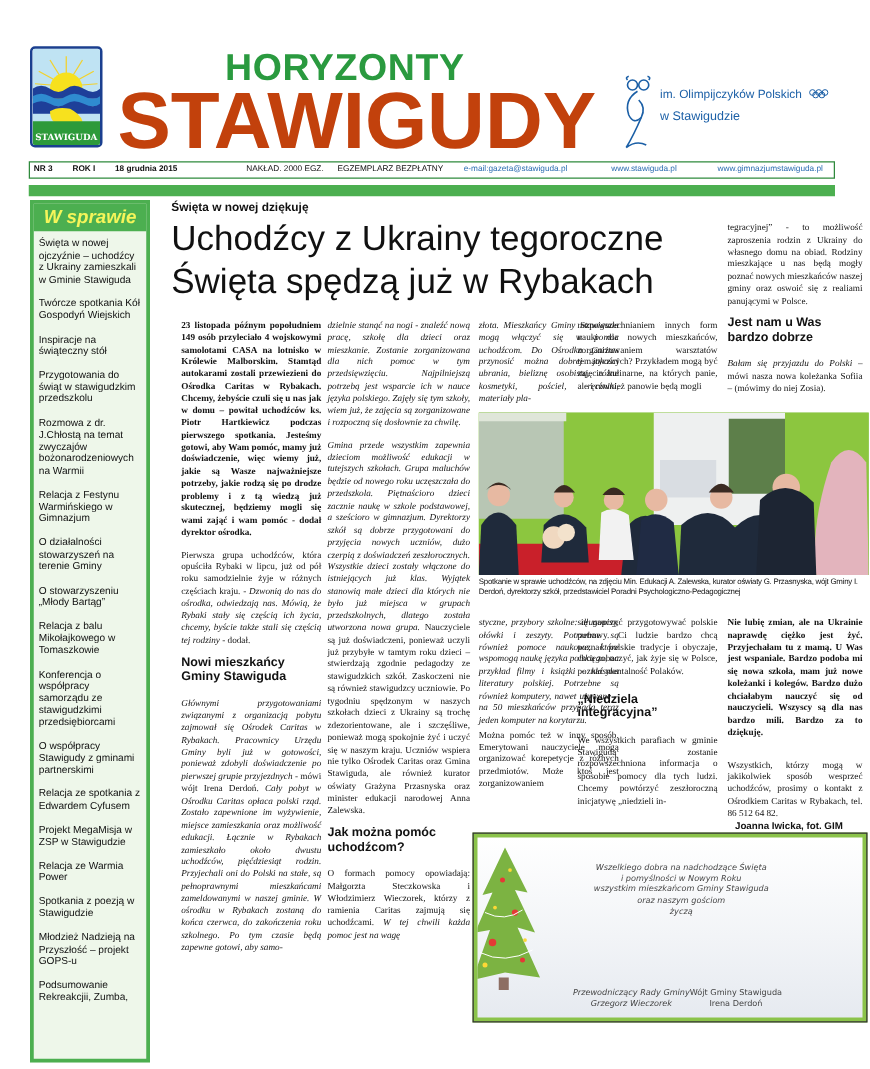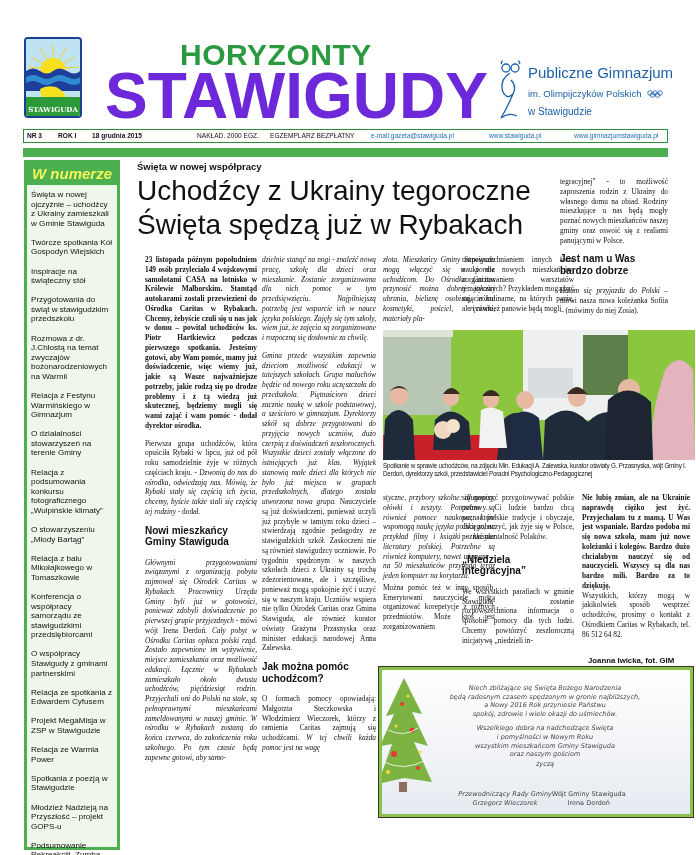--- a/index.html
+++ b/index.html
@@ -3,21 +3,21 @@
   <meta charset="utf-8">
   <style>
     * { box-sizing: border-box; margin: 0; padding: 0; }
     html, body { width: 696px; height: 855px; background: #ffffff; overflow: hidden; }
     body { position: relative; font-family: "Liberation Serif", serif; color: #111; }
 
     
     .logo { position: absolute; left: 24px; top: 37px; width: 58px; height: 81px; border: 2px solid #1a3f8f; border-radius: 4px; overflow: hidden; background: #ffffff; }
     .logo svg { display: block; }
     .title-top { position: absolute; left: 180px; top: 38px; font-family: "Liberation Sans", sans-serif; font-weight: 700; font-size: 30px; color: #2a9a3f; letter-spacing: 0.5px; }
-    .title-main { position: absolute; left: 94px; top: 64px; font-family: "Liberation Sans", sans-serif; font-weight: 700; font-size: 64px; line-height: 64px; color: #6d28d9; letter-spacing: 0px; margin-left: 11px; }
+    .title-main { position: absolute; left: 94px; top: 64px; font-family: "Liberation Sans", sans-serif; font-weight: 700; font-size: 64px; line-height: 64px; color: #c2410c; letter-spacing: 0px; }
     .school-owl { position: absolute; left: 497px; top: 60px; width: 26px; height: 62px; }
     .school-name { position: absolute; left: 528px; top: 64px; font-family: "Liberation Sans", sans-serif; color: #1b5fa6; }
     .school-name .l1 { font-size: 15px; line-height: 18px; }
     .school-name .l2 { font-size: 9.5px; line-height: 14px; margin-top: 5px; }
     .school-name .l3 { font-size: 10px; line-height: 14px; margin-top: 4px; }
     .olympic { display: inline-block; margin-left: 3px; vertical-align: middle; }
 
     
     .infobar { position: absolute; left: 23px; top: 129px; width: 645px; height: 14px; border: 1px solid #2f8a3c; font-family: "Liberation Sans", sans-serif; font-size: 6.6px; font-weight: 700; }
     .infobar span { position: absolute; top: 2px; white-space: nowrap; }
@@ -35,21 +35,21 @@
     .headline { position: absolute; left: 137px; top: 174px; width: 430px; font-family: "Liberation Sans", sans-serif; font-size: 28px; line-height: 34px; font-weight: 400; color: #111; }
 
     
     .col { position: absolute; font-size: 7.35px; line-height: 9.75px; text-align: justify; hyphens: auto; }
     .col p { margin-bottom: 8px; }
     .col .b { font-weight: 700; }
     .col .i { font-style: italic; }
     .col h3 { font-family: "Liberation Sans", sans-serif; font-size: 10px; line-height: 11.5px; font-weight: 700; margin: 4px 0 10px 0; text-align: left; }
     .c1 { left: 145px; top: 255px; width: 112px; }
     .c2 { left: 262px; top: 255px; width: 114px; }
-    .c5 { left: 560px; top: 177px; width: 108px; }
+    .c5 { left: 582px; top: 177px; width: 108px; }
 
     
     .photo { position: absolute; left: 383px; top: 330px; width: 312px; height: 130px; overflow: hidden; background: #7fbf3a; }
     .caption { position: absolute; left: 383px; top: 462px; width: 313px; font-family: "Liberation Sans", sans-serif; font-size: 6.3px; line-height: 8px; letter-spacing: -0.2px; }
 
     .byline { position: absolute; left: 588px; top: 656px; font-family: "Liberation Sans", sans-serif; font-size: 7.8px; font-weight: 700; text-align: center; }
 
     
     .card { position: absolute; left: 378px; top: 666px; width: 316px; height: 152px; border: 1px solid #333; background: #8bc34a; padding: 3px; }
     .card-inner { width: 100%; height: 100%; background: linear-gradient(180deg, #ffffff 0%, #f2f4f7 55%, #e6eaf0 100%); position: relative; overflow: hidden; }
@@ -93,21 +93,20 @@
   <g fill="none" stroke="#1b5fa6" stroke-width="1.3">
     <circle cx="9" cy="8" r="4"></circle>
       <circle cx="18" cy="8" r="4"></circle>
     <path d="M5 4 Q3 2 6 1"></path>
       <path d="M22 4 Q24 2 21 1"></path>
     <path d="M13 13 Q2 20 6 32 Q10 40 16 34 Q20 26 14 20"></path>
     <path d="M16 34 Q10 48 4 58 Q12 52 20 56"></path>
   </g>
 </svg>
 <div class="school-name">
-  <div class="l1">Publiczne Gimnazjum</div>
   <div class="l2">
     <span>im. Olimpijczyków Polskich</span>
     <svg class="olympic" width="16" height="8" viewBox="0 0 16 8">
       <g fill="none" stroke="#1b5fa6" stroke-width="0.8">
           <circle cx="3" cy="3" r="2.3"></circle>
           <circle cx="8" cy="3" r="2.3"></circle>
           <circle cx="13" cy="3" r="2.3"></circle>
           <circle cx="5.5" cy="5" r="2.3"></circle>
           <circle cx="10.5" cy="5" r="2.3"></circle>
         </g>
@@ -122,44 +121,43 @@
   <span style="left:68px">18 grudnia 2015</span>
   <span style="left:173px; font-weight:400">NAKŁAD. 2000 EGZ.</span>
   <span style="left:246px; font-weight:400">EGZEMPLARZ BEZPŁATNY</span>
   <span class="link" style="left:347px">e-mail:gazeta@stawiguda.pl</span>
   <span class="link" style="left:465px">www.stawiguda.pl</span>
   <span class="link" style="left:550px">www.gimnazjumstawiguda.pl</span>
 </div>
 <div class="greenbar"></div>
 
 <div class="sidebar">
-  <div class="sidebar-head">W numerze</div>
+  <div class="sidebar-head">W sprawie</div>
   <ul class="sidebar-list" id="sidebar-list">
       <li>Święta w nowej ojczyźnie – uchodźcy z Ukrainy zamieszkali w Gminie Stawiguda</li>
       <li>Twórcze spotkania Kół Gospodyń Wiejskich</li>
       <li>Inspiracje na świąteczny stół</li>
       <li>Przygotowania do świąt w stawigudzkim przedszkolu</li>
       <li>Rozmowa z dr. J.Chłostą na temat zwyczajów bożonarodzeniowych na Warmii</li>
       <li>Relacja z Festynu Warmińskiego w Gimnazjum</li>
       <li>O działalności stowarzyszeń na terenie Gminy</li>
-      <li>Relacja z podsumowania konkursu fotograficznego „Wulpińskie klimaty”</li>
       <li>O stowarzyszeniu „Młody Bartąg”</li>
       <li>Relacja z balu Mikołajkowego w Tomaszkowie</li>
       <li>Konferencja o współpracy samorządu ze stawigudzkimi przedsiębiorcami</li>
       <li>O współpracy Stawigudy z gminami partnerskimi</li>
       <li>Relacja ze spotkania z Edwardem Cyfusem</li>
       <li>Projekt MegaMisja w ZSP w Stawigudzie</li>
       <li>Relacja ze Warmia Power</li>
       <li>Spotkania z poezją w Stawigudzie</li>
       <li>Młodzież Nadzieją na Przyszłość – projekt GOPS-u</li>
       <li>Podsumowanie Rekreakcjii, Zumba,</li>
     </ul>
 </div>
 
-<div class="kicker">Święta w nowej współpracy</div>
+<div class="kicker">Święta w nowej dziękuję</div>
 <h1 class="headline">Uchodźcy z Ukrainy tegoroczne Święta spędzą już w Rybakach</h1>
 
 <div class="col c1">
   <p class="b">23 listopada późnym popołudniem 149 osób przyleciało 4 wojskowymi samolotami CASA na lotnisko w Królewie Malborskim. Stamtąd autokarami zostali przewiezieni do Ośrodka Caritas w Rybakach. Chcemy, żebyście czuli się u nas jak w domu – powitał uchodźców ks. Piotr Hartkiewicz podczas pierwszego spotkania. Jesteśmy gotowi, aby Wam pomóc, mamy już doświadczenie, więc wiemy już, jakie są Wasze najważniejsze potrzeby, jakie rodzą się po drodze problemy i z tą wiedzą już skutecznej, będziemy mogli się wami zająć i wam pomóc - dodał dyrektor ośrodka.</p>
   <p><span>Pierwsza grupa uchodźców, która opuściła Rybaki w lipcu, już od pół roku samodzielnie żyje w różnych częściach kraju.</span> <span class="i">- Dzwonią do nas do ośrodka, odwiedzają nas. Mówią, że Rybaki stały się częścią ich życia, chcemy, byście także stali się częścią tej rodziny</span><span> - dodał.</span></p>
   <h3>Nowi mieszkańcy Gminy Stawiguda</h3>
   <p><span class="i">Głównymi przygotowaniami związanymi z organizacją pobytu zajmował się Ośrodek Caritas w Rybakach. Pracownicy Urzędu Gminy byli już w gotowości, ponieważ zdobyli doświadczenie po pierwszej grupie przyjezdnych</span><span> - mówi wójt Irena Derdoń. </span><span class="i">Cały pobyt w Ośrodku Caritas opłaca polski rząd. Zostało zapewnione im wyżywienie, miejsce zamieszkania oraz możliwość edukacji. Łącznie w Rybakach zamieszkało około dwustu uchodźców, pięćdziesiąt rodzin. Przyjechali oni do Polski na stałe, są pełnoprawnymi mieszkańcami zameldowanymi w naszej gminie. W ośrodku w Rybakach zostaną do końca czerwca, do zakończenia roku szkolnego. Po tym czasie będą zapewne gotowi, aby samo-</span></p>
 </div>
 
 <div class="col c2">
@@ -226,21 +224,21 @@
 <div class="col" style="left:383px; top:493px; width:112px;">
   <p class="i">styczne, przybory szkolne: długopisy, ołówki i zeszyty. Potrzebne są również pomoce naukowe, które wspomogą naukę języka polskiego, na przykład filmy i książki - klasyka literatury polskiej. Potrzebne są również komputery, nawet używane – na 50 mieszkańców przypada teraz jeden komputer na korytarzu.</p>
   <p style="margin-top:-6px">Można pomóc też w inny sposób. Emerytowani nauczyciele mogą organizować korepetycje z różnych przedmiotów. Może ktoś jest zorganizowaniem</p>
 </div>
 <div class="col" style="left:462px; top:493px; width:112px;">
   <p>się nauczyć przygotowywać polskie potrawy. Ci ludzie bardzo chcą poznać polskie tradycje i obyczaje, chcą zobaczyć, jak żyje się w Polsce, poznać mentalność Polaków.</p>
   <h3 style="margin:12px 0 10px 0">„Niedziela integracyjna”</h3>
   <p>We wszystkich parafiach w gminie Stawiguda zostanie rozpowszechniona informacja o sposobie pomocy dla tych ludzi. Chcemy powtórzyć zeszłoroczną inicjatywę „niedzieli in-</p>
 </div>
 <div class="col" style="left:582px; top:493px; width:108px;">
-  <p class="b" style="margin-bottom:0">Nie lubię zmian, ale na Ukrainie naprawdę ciężko jest żyć. Przyjechałam tu z mamą. U Was jest wspaniale. Bardzo podoba mi się nowa szkoła, mam już nowe koleżanki i kolegów. Bardzo dużo chciałabym nauczyć się od nauczycieli. Wszyscy są dla nas bardzo mili. Bardzo za to dziękuję.</p>
+  <p class="b" style="margin-bottom:16px">Nie lubię zmian, ale na Ukrainie naprawdę ciężko jest żyć. Przyjechałam tu z mamą. U Was jest wspaniale. Bardzo podoba mi się nowa szkoła, mam już nowe koleżanki i kolegów. Bardzo dużo chciałabym nauczyć się od nauczycieli. Wszyscy są dla nas bardzo mili. Bardzo za to dziękuję.</p>
   <p>Wszystkich, którzy mogą w jakikolwiek sposób wesprzeć uchodźców, prosimy o kontakt z Ośrodkiem Caritas w Rybakach, tel. 86 512 64 82.</p>
 </div>
 
 <div class="byline">Joanna Iwicka, fot. GIM</div>
 
 <div class="card">
   <div class="card-inner">
     <svg class="tree" viewBox="0 0 58 142">
       <path d="M30 4 L48 40 L38 38 L54 72 L40 68 L58 108 L30 104 L4 110 L18 70 L6 72 L20 40 L12 42Z" fill="#7cb342"></path>
       <g fill="#e53935">
@@ -255,26 +253,20 @@
           <circle cx="46" cy="78" r="1.5"></circle>
           <circle cx="14" cy="98" r="2"></circle>
         </g>
       <g fill="none" stroke="#ffffff" stroke-width="0.8">
           <path d="M14 56 Q30 64 44 54"></path>
           <path d="M10 88 Q30 98 52 86"></path>
         </g>
       <rect x="25" y="108" width="8" height="10" fill="#8d6e63"></rect>
     </svg>
     <div class="card-text">
-      <div id="greet-lines1">
-          <div>Niech zbliżające się Święta Bożego Narodzenia</div>
-          <div>będą radosnym czasem spędzonym w gronie najbliższych,</div>
-          <div>a Nowy 2016 Rok przyniesie Państwu</div>
-          <div>spokój, zdrowie i wiele okazji do uśmiechów.</div>
-        </div>
       <div id="greet-lines2" class="p2">
           <div>Wszelkiego dobra na nadchodzące Święta</div>
           <div>i pomyślności w Nowym Roku</div>
           <div>wszystkim mieszkańcom Gminy Stawiguda</div>
           <div>oraz naszym gościom</div>
         </div>
       <div class="sign">życzą</div>
     </div>
     <div class="signers">
       <div>

